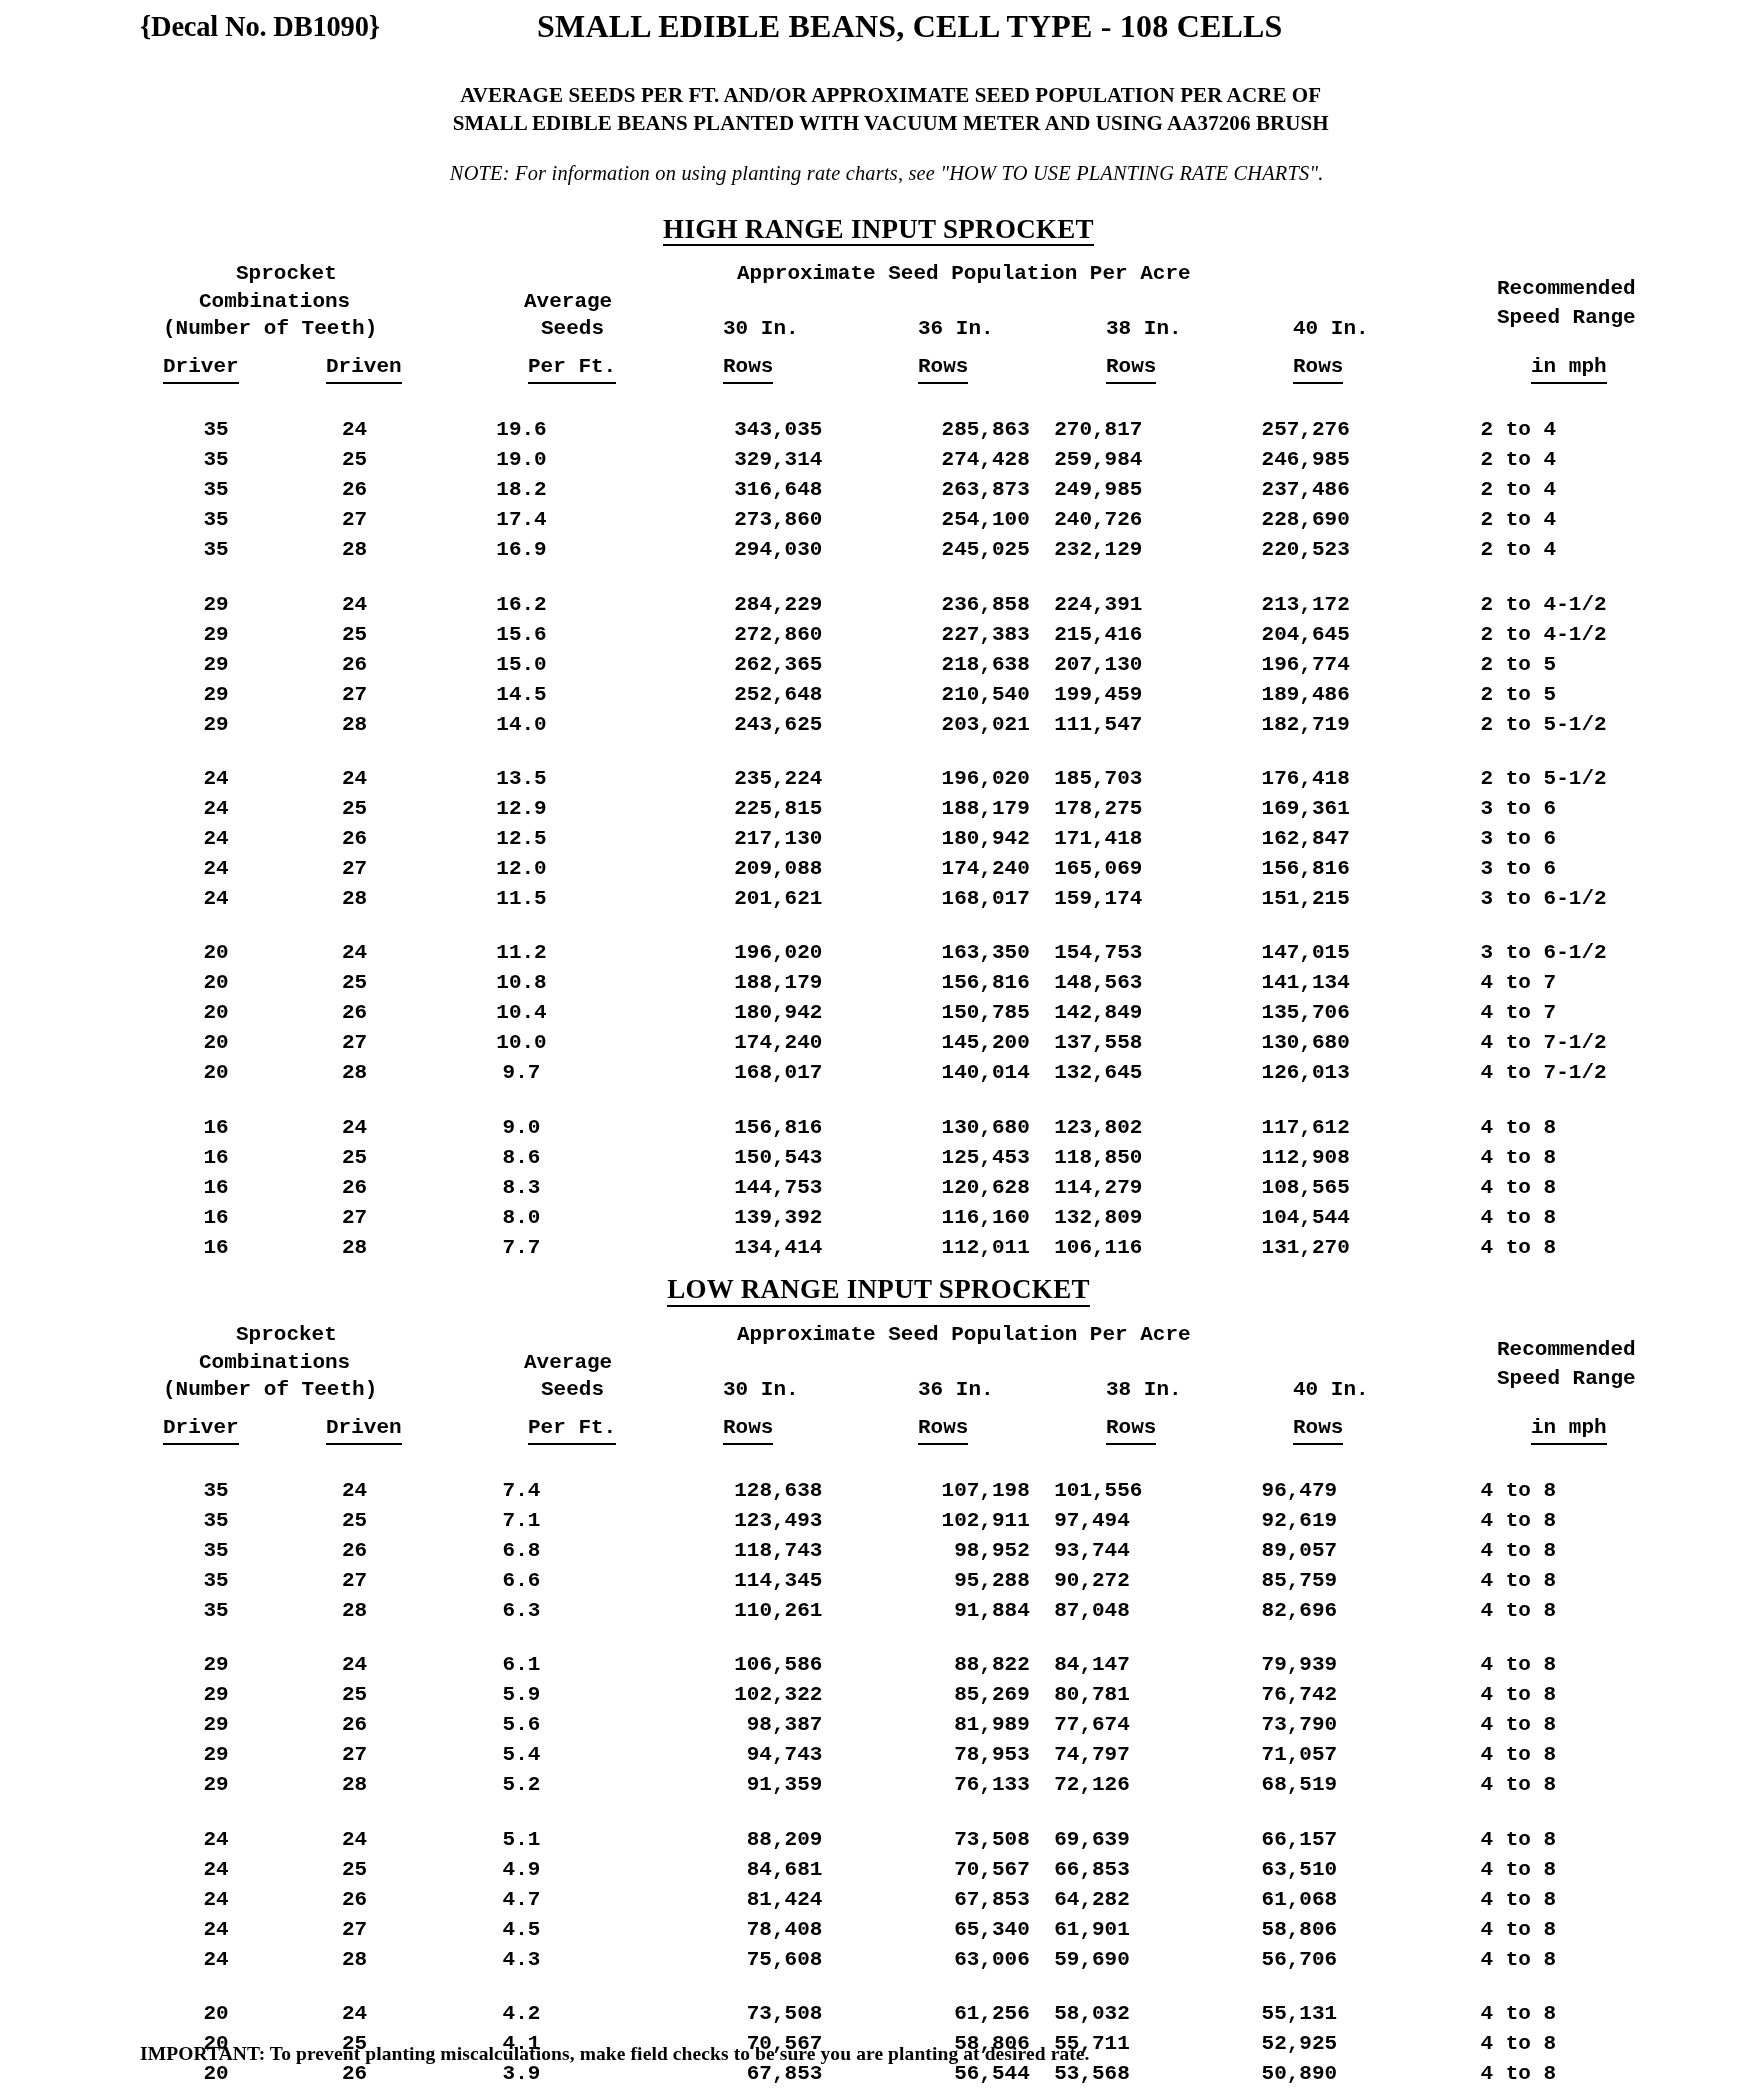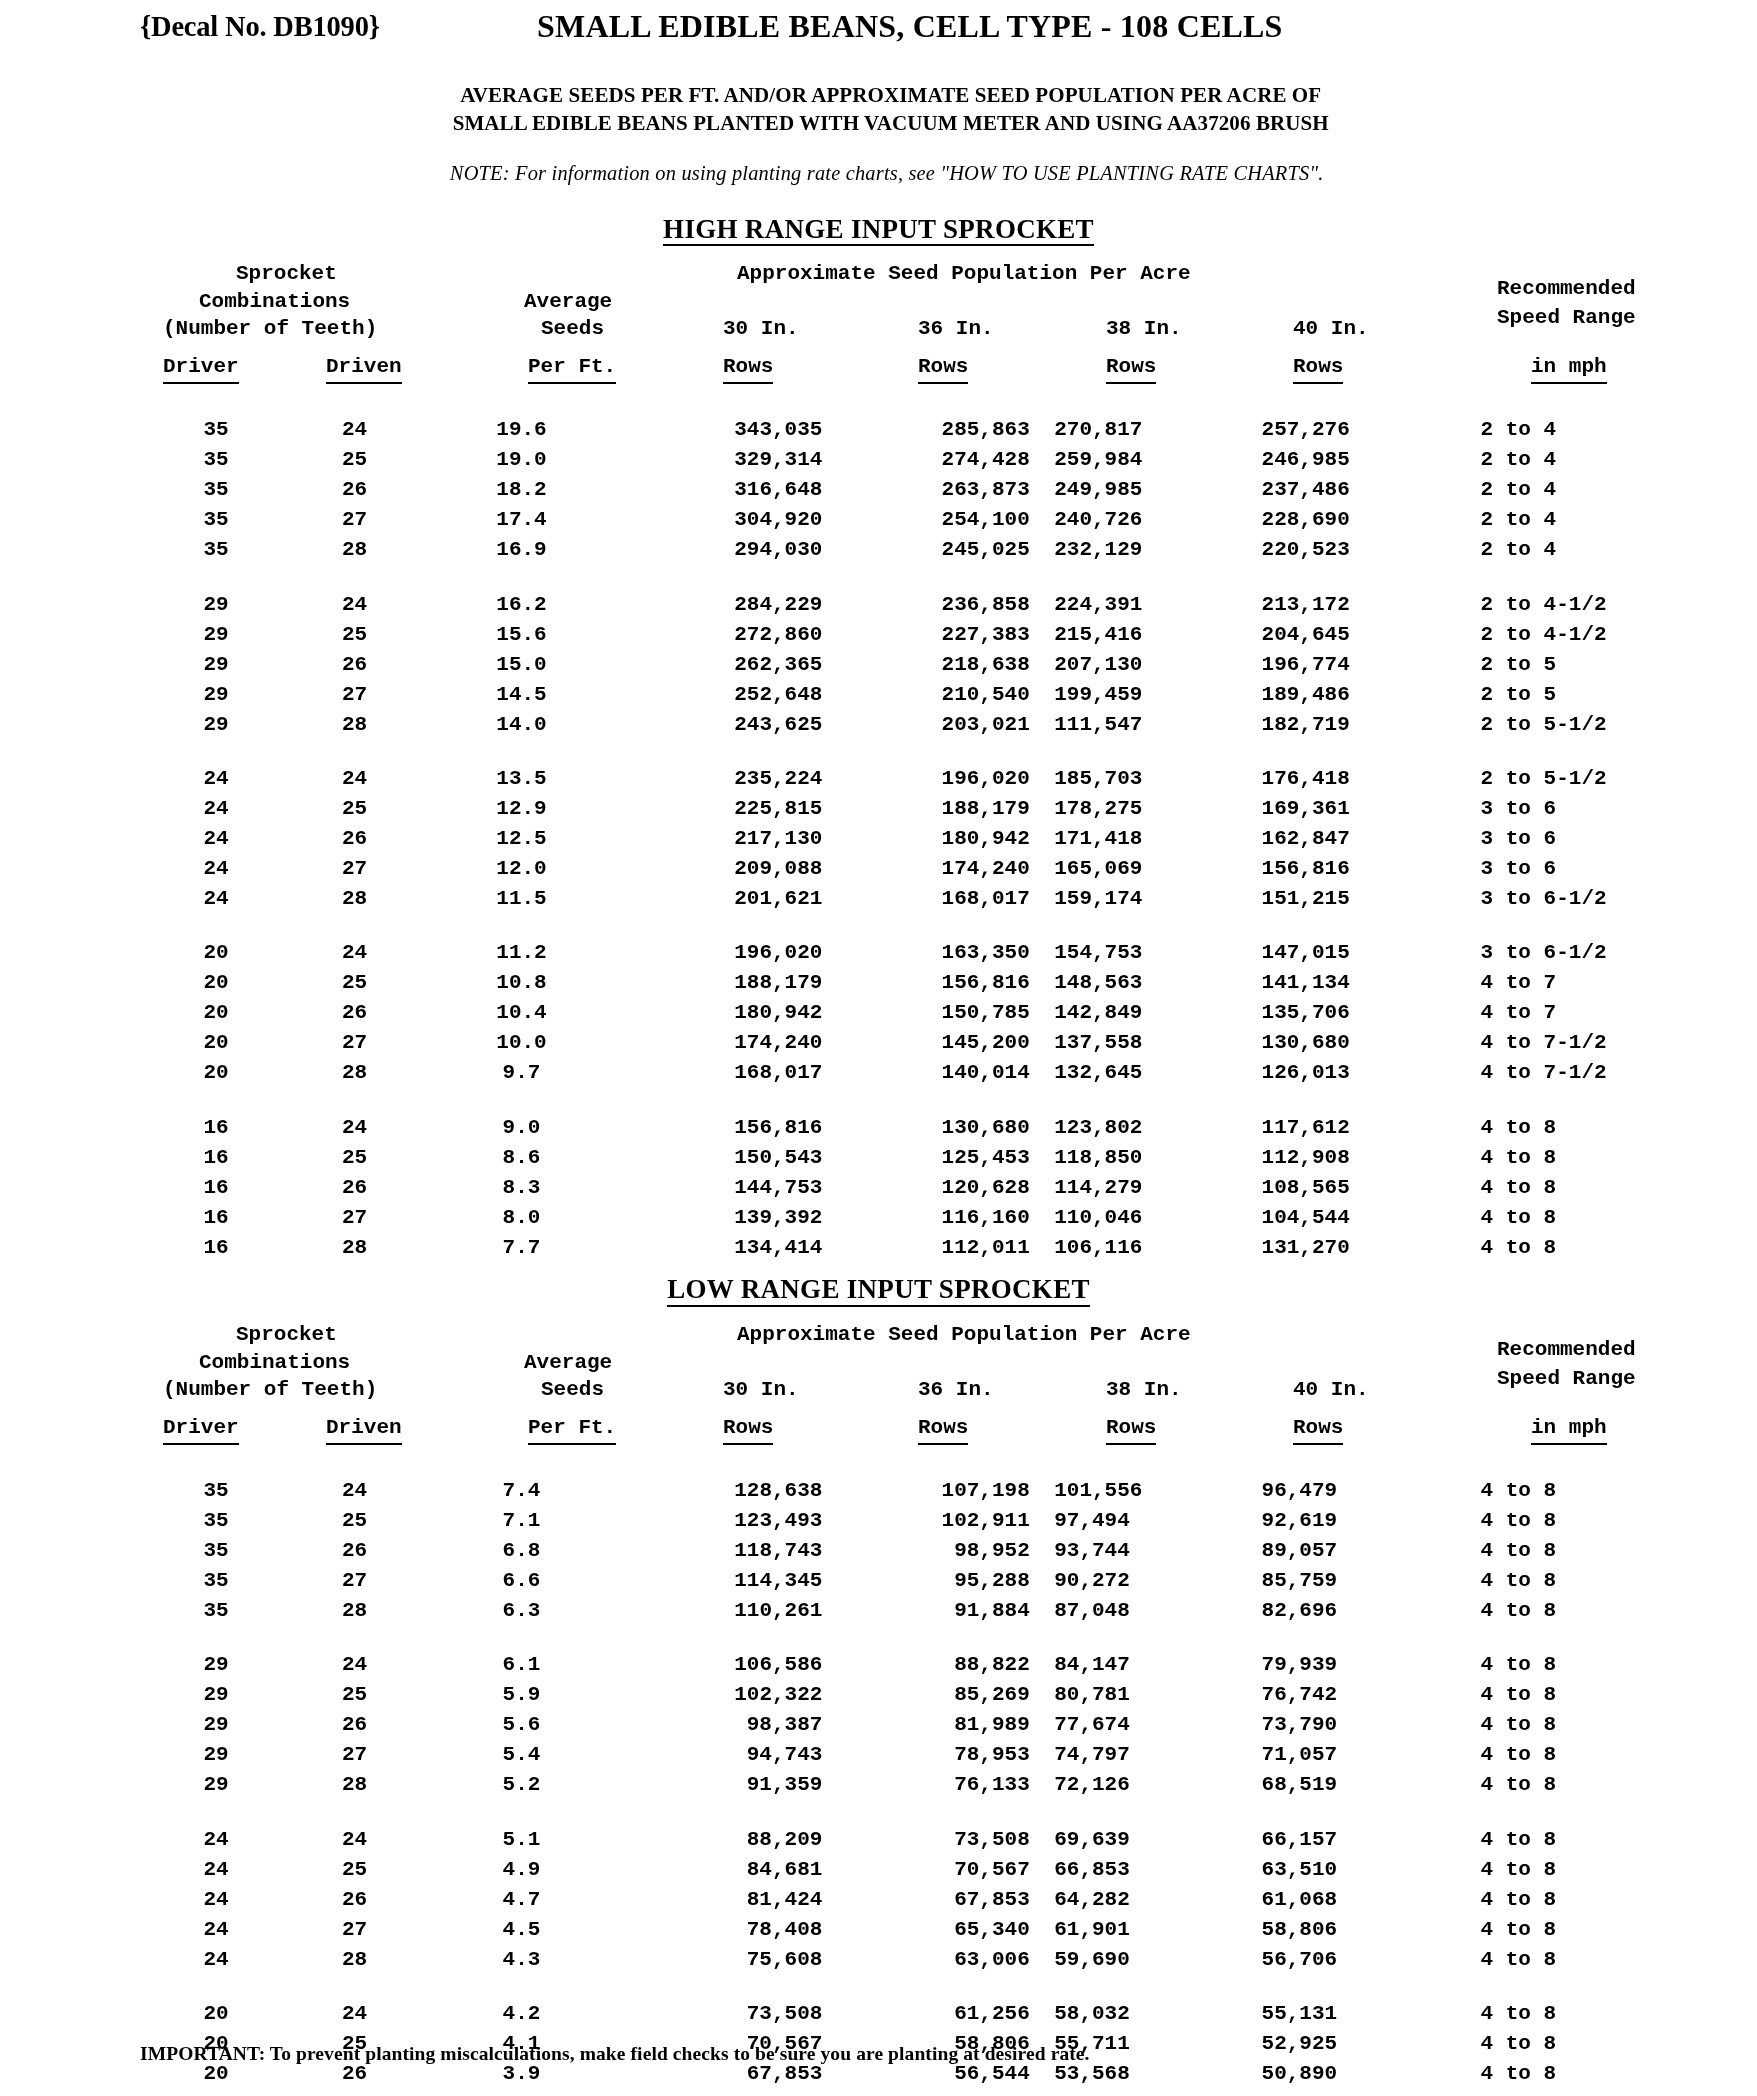--- a/index.html
+++ b/index.html
@@ -231,21 +231,21 @@
             <td class="c-r30">316,648</td>
             <td class="c-r36">263,873</td>
             <td class="c-r38">249,985</td>
             <td class="c-r40">237,486</td>
             <td class="c-speed">2 to 4</td>
           </tr>
           <tr class="datarow">
             <td class="c-driver">35</td>
             <td class="c-driven">27</td>
             <td class="c-seeds">17.4</td>
-            <td class="c-r30">304,920</td>
+            <td class="c-r30">273,860</td>
             <td class="c-r36">254,100</td>
             <td class="c-r38">240,726</td>
             <td class="c-r40">228,690</td>
             <td class="c-speed">2 to 4</td>
           </tr>
           <tr class="datarow">
             <td class="c-driver">35</td>
             <td class="c-driven">28</td>
             <td class="c-seeds">16.9</td>
             <td class="c-r30">294,030</td>
@@ -445,21 +445,21 @@
             <td class="c-r38">114,279</td>
             <td class="c-r40">108,565</td>
             <td class="c-speed">4 to 8</td>
           </tr>
           <tr class="datarow">
             <td class="c-driver">16</td>
             <td class="c-driven">27</td>
             <td class="c-seeds">8.0</td>
             <td class="c-r30">139,392</td>
             <td class="c-r36">116,160</td>
-            <td class="c-r38">110,046</td>
+            <td class="c-r38">132,809</td>
             <td class="c-r40">104,544</td>
             <td class="c-speed">4 to 8</td>
           </tr>
           <tr class="datarow">
             <td class="c-driver">16</td>
             <td class="c-driven">28</td>
             <td class="c-seeds">7.7</td>
             <td class="c-r30">134,414</td>
             <td class="c-r36">112,011</td>
             <td class="c-r38">106,116</td>

